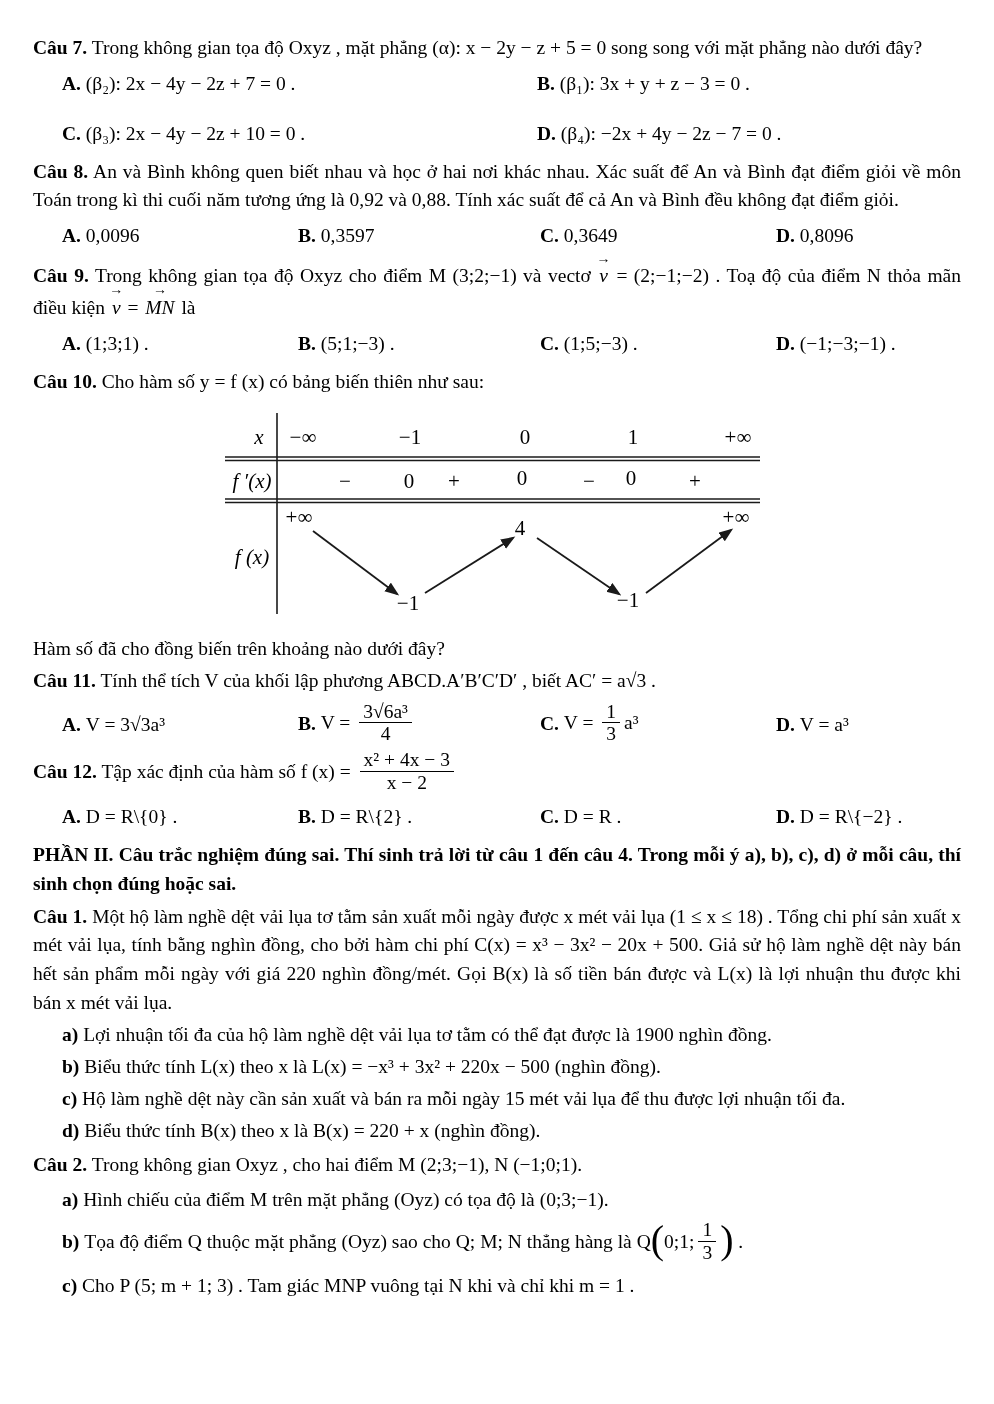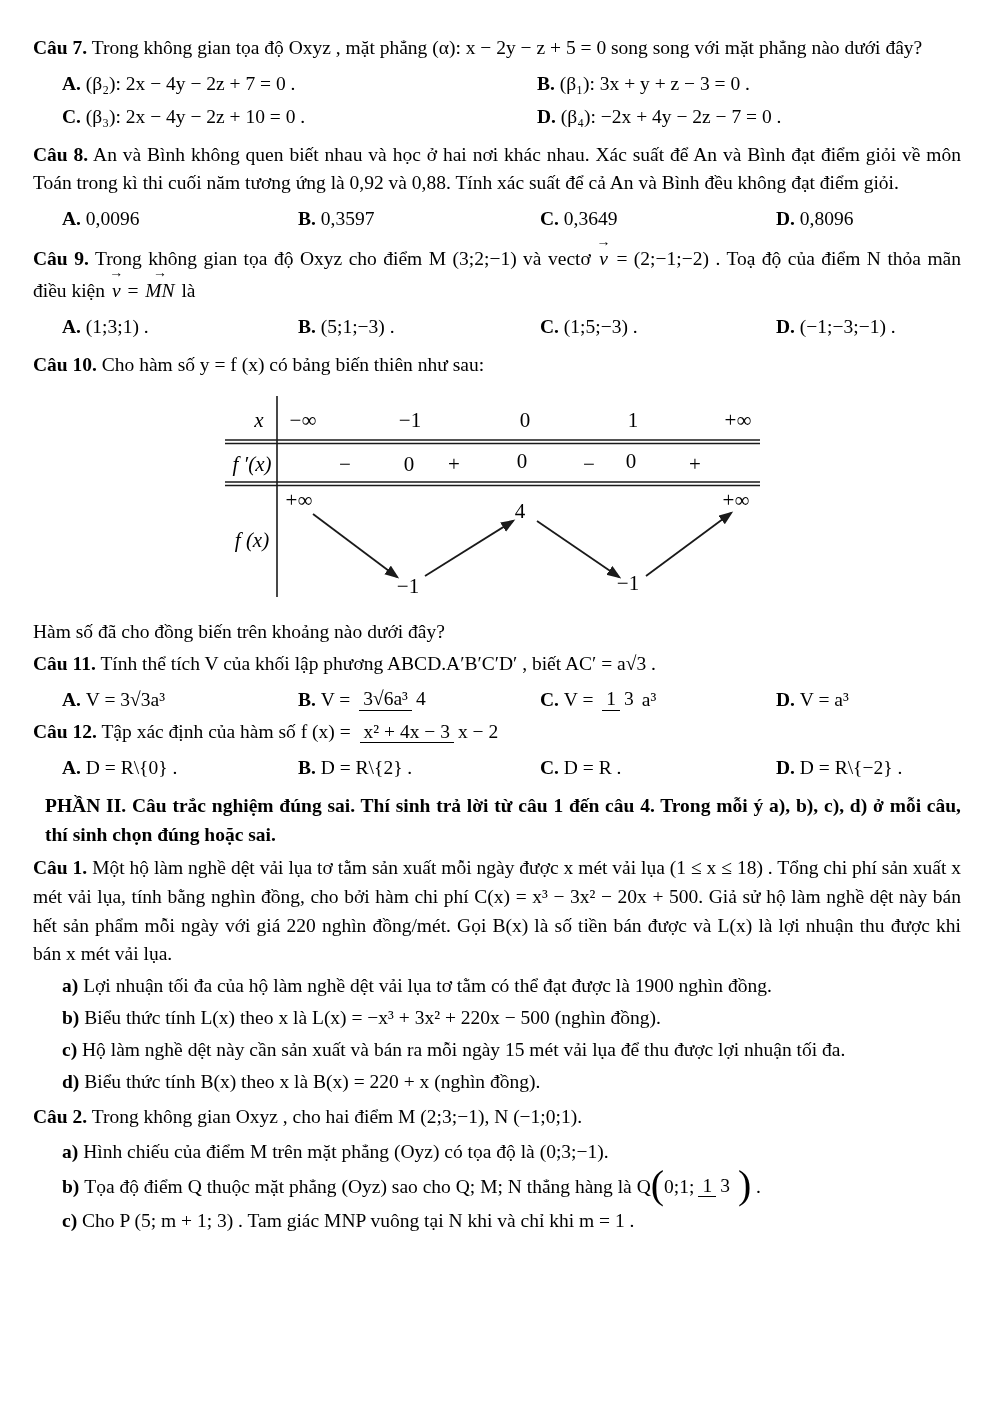--- a/index.html
+++ b/index.html
@@ -8,34 +8,34 @@
   .page{padding:34px 33px 0 33px;}
   p{margin:0;}
   .stem{text-align:justify;}
   .run-b{font-weight:700;}
   .run-i{margin-top:24px;}
   .run-n{font-style:normal;}
   .run-vec{font-style:italic;position:relative;display:inline-block;padding:0 2px;}
   .run-vec::after{content:"→";position:absolute;left:50%;top:-0.95em;transform:translateX(-50%);
                   font-style:normal;font-size:0.72em;letter-spacing:0;}
   .run-bigp{font-size:205%;font-weight:300;vertical-align:middle;line-height:0;position:relative;top:-0.08em;}
-  .frac{display:inline-flex;flex-direction:row;text-align:center;vertical-align:middle;
+  .frac{display:inline-flex;flex-direction:column;text-align:center;vertical-align:middle;
         margin:0 4px;line-height:1.12;position:relative;top:-2px;}
   .frac .num{border-bottom:1.4px solid #000;padding:0 4px;}
   .frac .den{padding:0 4px;}
   .opts{display:grid;padding-left:29px;margin:7px 0 9px 0;align-items:center;}
-  .opts2{grid-template-columns:475px 1fr;row-gap:4px;}
+  .opts2{grid-template-columns:475px 1fr;row-gap:21px;}
   .opts4{grid-template-columns:236px 242px 236px 1fr;}
   .q{margin-bottom:3px;}
   .tablewrap{margin:14px 0 10px 192px;}
   svg text{font-family:"Liberation Serif", serif;font-size:21px;}
   svg .it{font-style:italic;}
   .tl{stroke:#1a1a1a;stroke-width:1.6;}
   .arrow{stroke:#1a1a1a;stroke-width:1.8;fill:none;}
-  .part2{font-weight:700;text-align:justify;margin:2px 0 4px 12px;}
+  .part2{font-weight:700;text-align:justify;margin:2px 0 4px 0;}
   .subitem{padding-left:29px;margin:3px 0;text-align:justify;}
   .subitem.tall{margin:6px 0;}
 </style>
 </head>
 <body>
 
 <div class="page">
 
   <div class="q">
     <p class="stem"><span class="run-b">Câu 7.</span><span class="run-n"> Trong không gian tọa độ </span><span class="run-i">Oxyz</span><span class="run-n"> , mặt phẳng </span><span class="run-i">(α): x − 2y − z + 5 = 0</span><span class="run-n"> song song với mặt phẳng nào dưới đây?</span></p>

